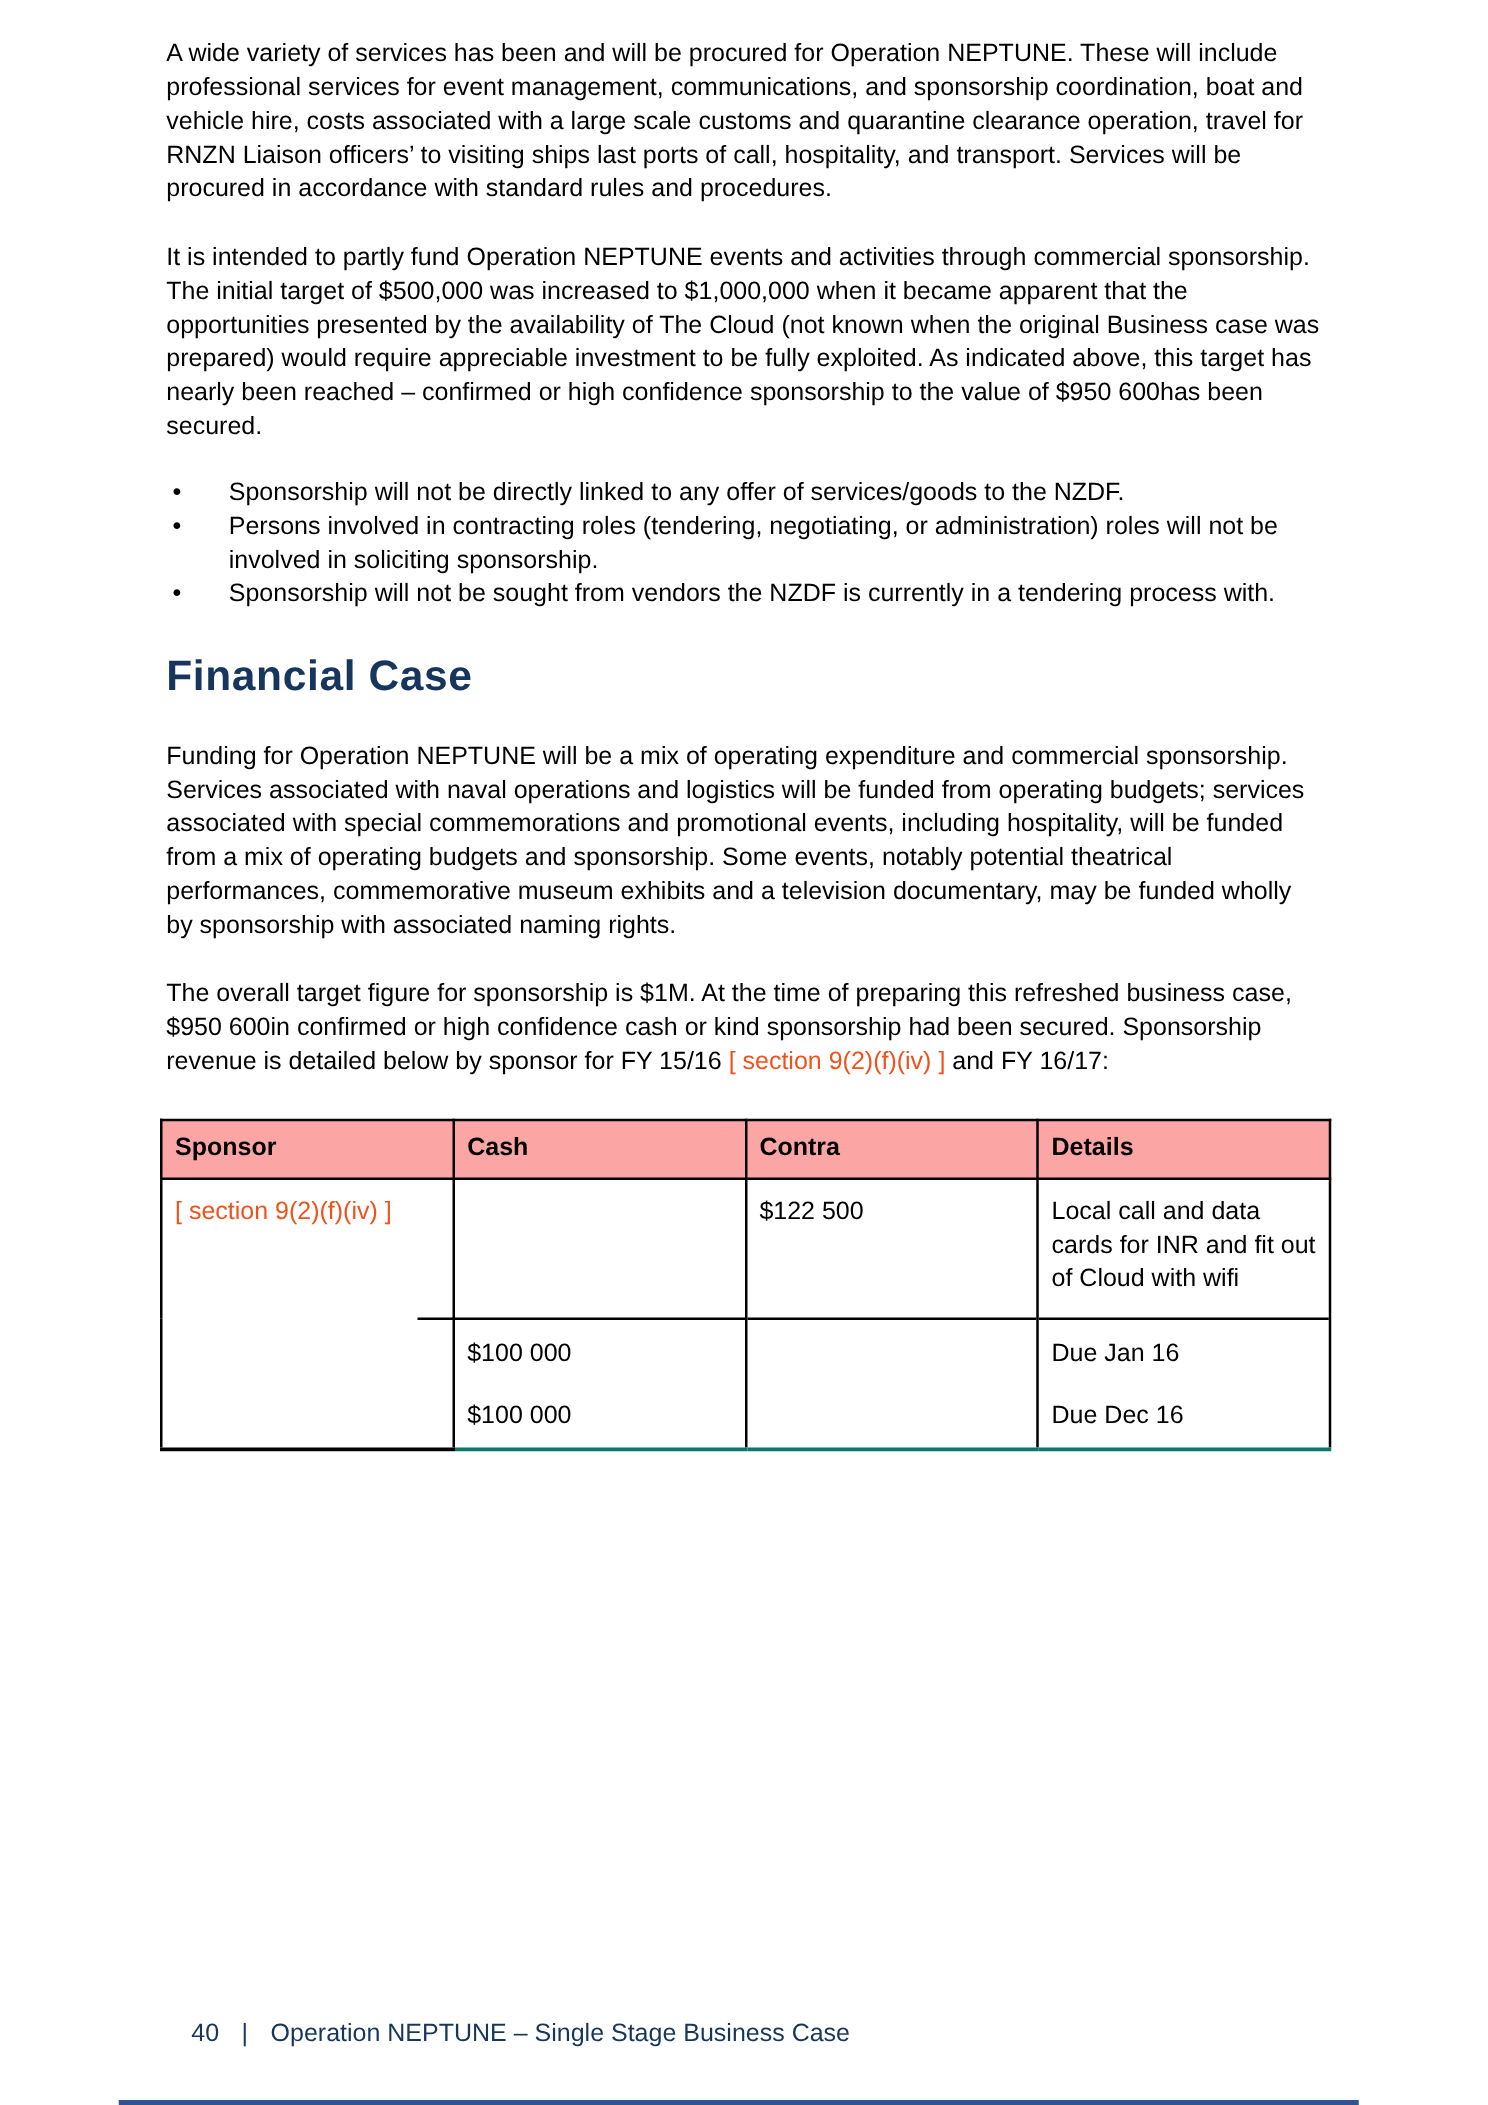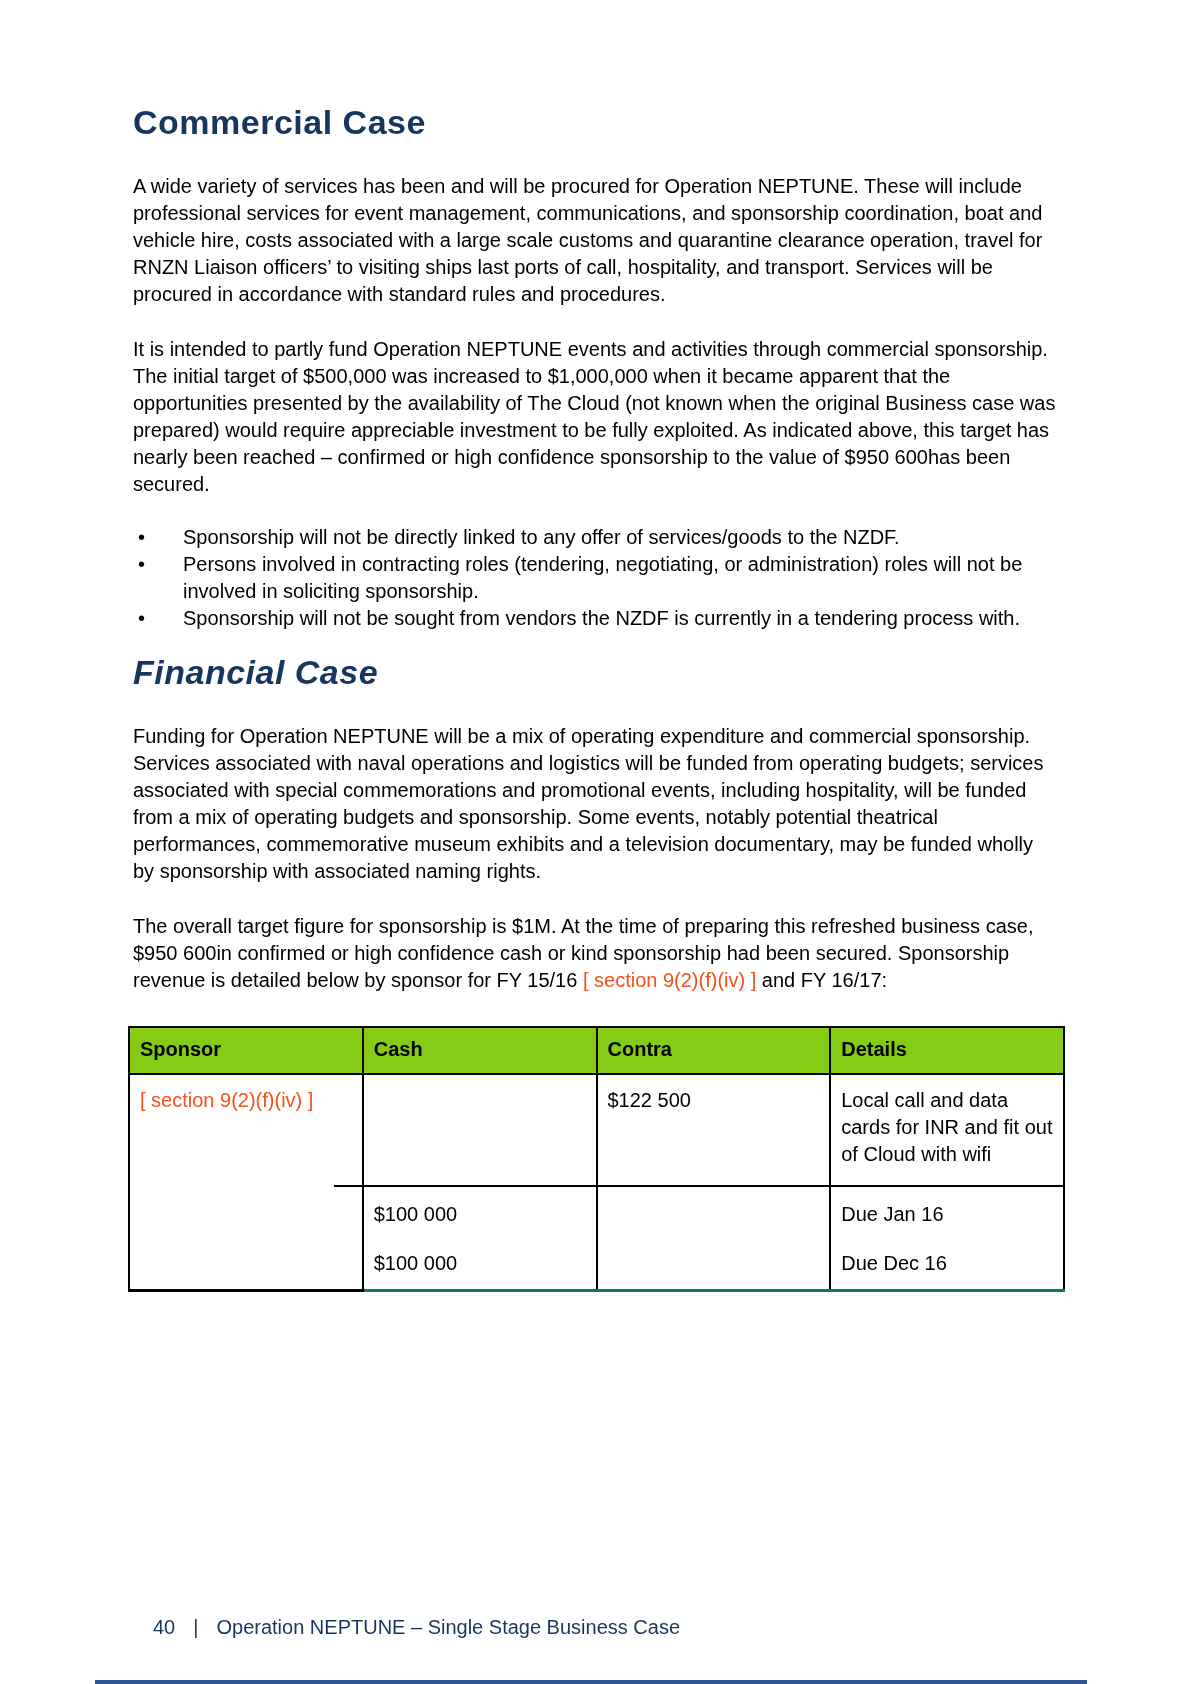--- a/index.html
+++ b/index.html
@@ -16,21 +16,21 @@
     padding: 0 133px;
   }
   h1.section-heading {
     margin-top: 102px;
     font-size: 34px;
     line-height: 1.2;
     font-weight: bold;
     color: #17365D;
     letter-spacing: 0.5px;
   }
-  h1.section-heading.second { margin-top: 20px; font-style: italic; }
+  h1.section-heading.second { margin-top: 32px; }
   p.body-para {
     margin-top: 28px;
     font-size: 20px;
     line-height: 27px;
     width: 924px;
   }
   p.first-after-heading { margin-top: 30px; }
   .bullet-list { margin-top: 26px; width: 924px; }
   .bullet-item { display: flex; font-size: 20px; line-height: 27px; }
   .bullet-glyph {
@@ -44,21 +44,21 @@
     margin-top: 32px;
     margin-left: -5px;
     width: 937px;
     border-collapse: collapse;
     table-layout: fixed;
     font-size: 20px;
     line-height: 27px;
   }
   table.sponsor-table col { width: 25%; }
   table.sponsor-table th {
-    background: #84cc16;
+    background: #fca5a5;
     border: 2px solid #000;
     text-align: left;
     vertical-align: top;
     font-weight: bold;
     padding: 8px 10px;
     height: 47px;
   }
   table.sponsor-table td {
     border-left: 2px solid #000;
     border-right: 2px solid #000;
@@ -99,21 +99,20 @@
     width: 992px;
     height: 4px;
     background: #2E5496;
   }
 </style>
 </head>
 <body>
 
 <div class="page">
 
-  <h1 class="section-heading">Commercial Case</h1>
 
   <p class="body-para first-after-heading">A wide variety of services has been and will be procured for Operation NEPTUNE. These will include professional services for event management, communications, and sponsorship coordination, boat and vehicle hire, costs associated with a large scale customs and quarantine clearance operation, travel for RNZN Liaison officers’ to visiting ships last ports of call, hospitality, and transport. Services will be procured in accordance with standard rules and procedures.</p>
 
   <p class="body-para">It is intended to partly fund Operation NEPTUNE events and activities through commercial sponsorship. The initial target of $500,000 was increased to $1,000,000 when it became apparent that the opportunities presented by the availability of The Cloud (not known when the original Business case was prepared) would require appreciable investment to be fully exploited. As indicated above, this target has nearly been reached – confirmed or high confidence sponsorship to the value of $950 600has been secured.</p>
 
 
   <div class="bullet-list">
     <div class="bullet-item">
       <span class="bullet-glyph">•</span>
       <span class="bullet-text">Sponsorship will not be directly linked to any offer of services/goods to the NZDF.</span>

